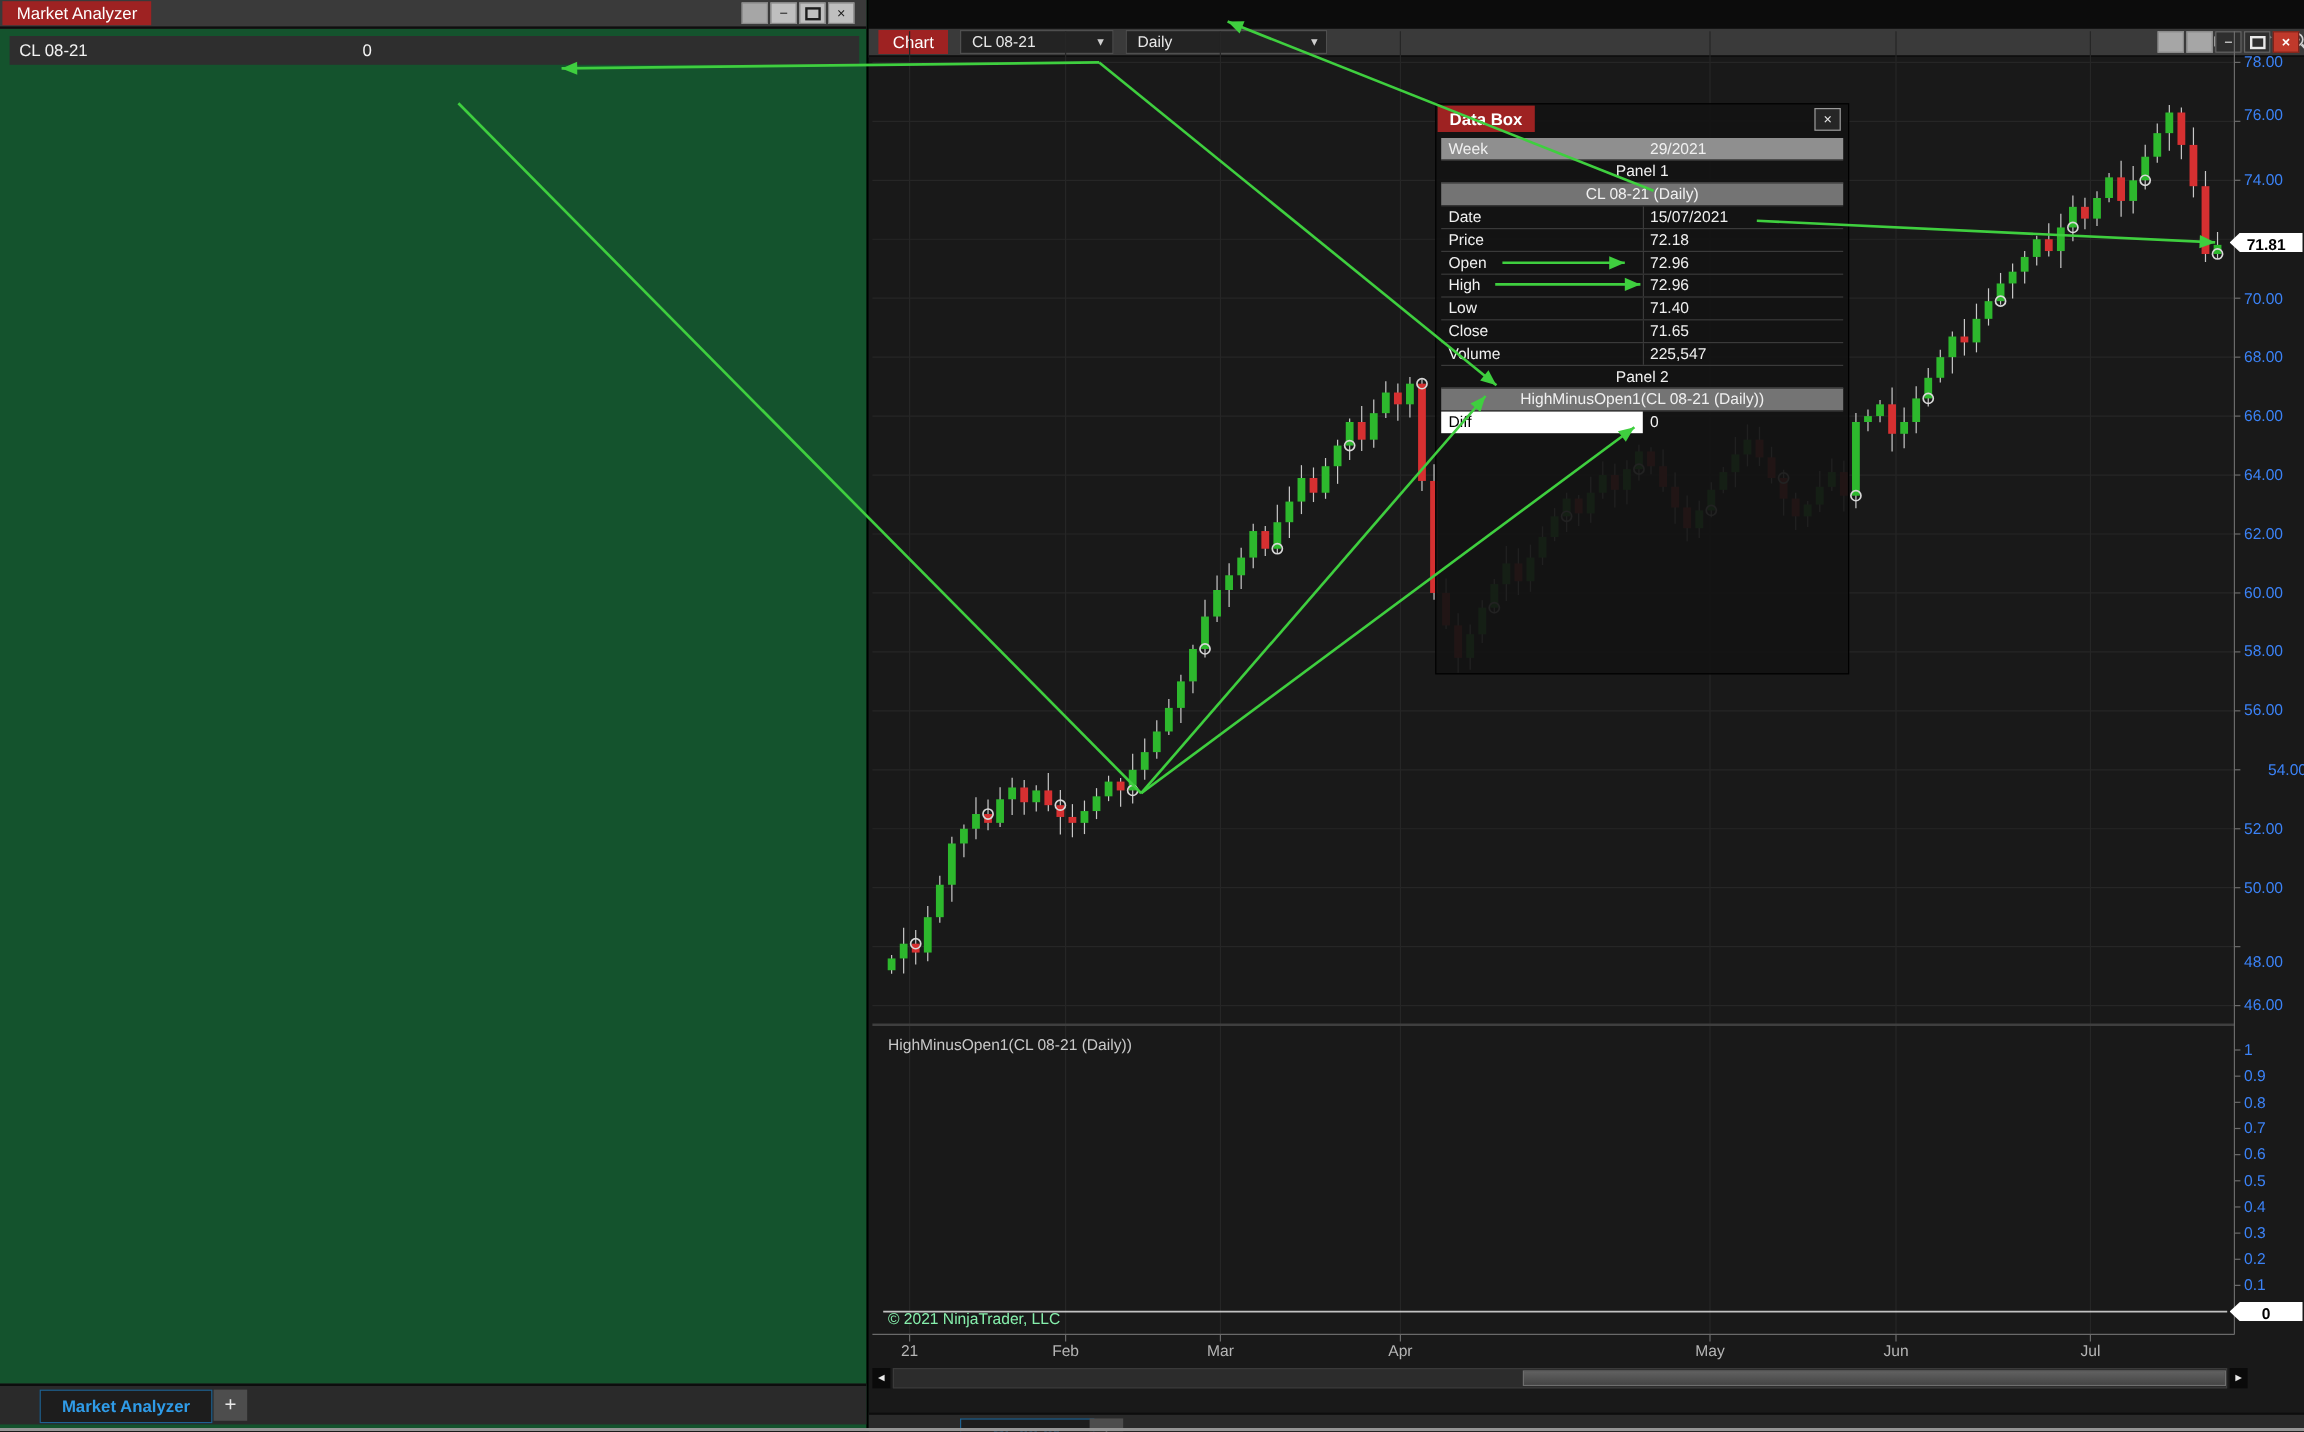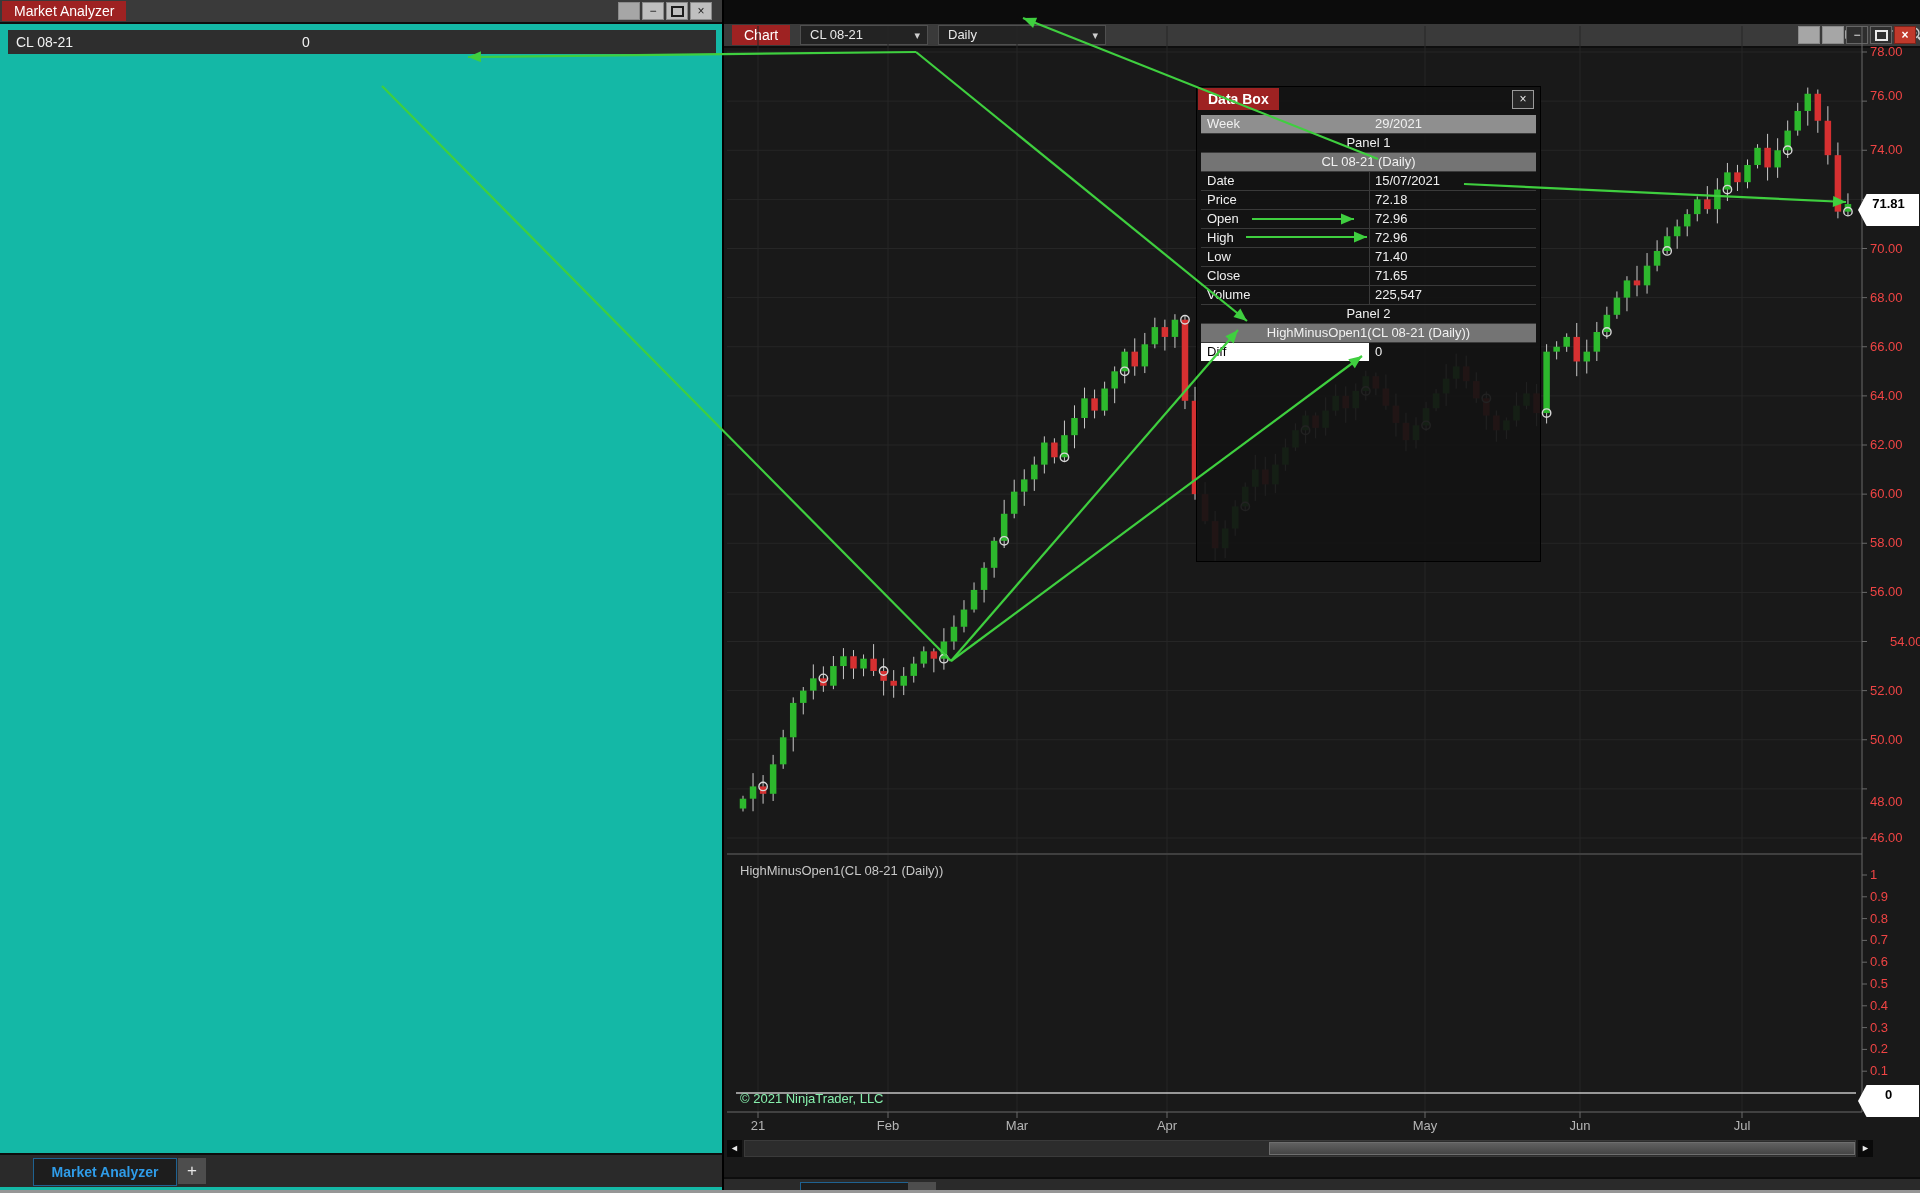--- a/index.html
+++ b/index.html
@@ -1,20 +1,20 @@
 <!DOCTYPE html>
 <html><head>
 <meta charset="utf-8">
 <style>
   html,body{margin:0;padding:0;background:#000;}
   #page{position:relative;width:1920px;height:1193px;background:#0c0c0c;overflow:hidden;
         font-family:"Liberation Sans", sans-serif;color:#e8e8e8;font-size:13px;}
   .abs{position:absolute;}
   
-  #ma-window{left:0;top:0;width:722px;height:1190px;background:#14b8a6;border-right:2px solid #000;}
+  #ma-window{left:0;top:0;width:722px;height:1190px;background:#14532d;border-right:2px solid #000;}
   #chart-window{left:724px;top:0;width:1196px;height:1190px;background:#191919;margin-top:24px;}
   .titlebar{position:absolute;left:0;top:0;right:0;height:22px;background:#3a3a3a;border-bottom:2px solid #0e0e0e;}
   .red-label{position:absolute;top:1px;height:20px;line-height:20px;padding:0 12px;background:#9e2222;
              color:#fff;font-size:14px;white-space:nowrap;}
   .winbtns{position:absolute;top:2px;display:flex;gap:2px;}
   .wbtn{width:22px;height:18px;line-height:17px;text-align:center;font-size:12px;color:#1d1d1d;
         background:#bfbfbf;border:1px solid #8a8a8a;box-sizing:border-box;}
   .wbtn.fill{background:#a6a6a6;}
   .wbtn.dark{background:#2e2e2e;color:#e8e8e8;border-color:#666;}
   .wbtn.closered{background:#c0392b;color:#fff;border-color:#7e231a;font-weight:bold;}
@@ -35,23 +35,23 @@
        background:#4d4d4d;color:#e8e8e8;font-size:17px;}
   #bottom-strip{left:0;bottom:0;width:1920px;height:3px;background:#969696;}
   
   .dropdown{position:absolute;top:1px;height:20px;background:#232323;border:1px solid #4f4f4f;box-sizing:border-box;
             color:#e8e8e8;font-size:13px;line-height:18px;}
   .dropdown .dd-text{position:absolute;left:9px;top:0;}
   .dropdown .dd-chev{position:absolute;right:7px;top:0;color:#cfcfcf;font-size:11px;}
   #tool-icons{position:absolute;left:1120px;top:0;height:22px;display:flex;align-items:center;gap:13px;}
   #tool-icons svg{display:block;}
   
-  .axis-label{position:absolute;color:#ef4444;font-size:13px;white-space:nowrap;}
+  .axis-label{position:absolute;color:#3b82f6;font-size:13px;white-space:nowrap;}
   .time-label{position:absolute;color:#b5b5b5;font-size:13px;transform:translateX(-50%);}
-  .marker{position:absolute;left:1858px;width:61px;height:32px;background:#fff;color:#000;
+  .marker{position:absolute;left:1858px;width:61px;height:16px;background:#fff;color:#000;
           font-size:13px;font-weight:bold;line-height:20px;text-align:center;
           clip-path:polygon(0 50%,14% 0,100% 0,100% 100%,14% 100%);}
   
   #data-box{left:1196px;top:86px;width:343px;height:474px;background:rgba(19,19,19,0.93);border:1px solid #000;z-index:20;}
   #db-title{position:absolute;left:1px;top:1px;height:22px;line-height:22px;padding:0 10px;background:#9e2222;color:#fff;font-size:14px;font-weight:bold;}
   #db-close{position:absolute;right:6px;top:3px;width:20px;height:17px;line-height:16px;text-align:center;
             border:1px solid #9a9a9a;background:#262626;color:#e8e8e8;font-size:12px;}
   #db-table{position:absolute;left:4px;top:28px;width:335px;font-size:13px;}
   .db-row{position:relative;height:18px;line-height:18px;border-top:1px solid #3a3a3a;color:#f0f0f0;}
   .db-row:first-child{border-top:none;}

